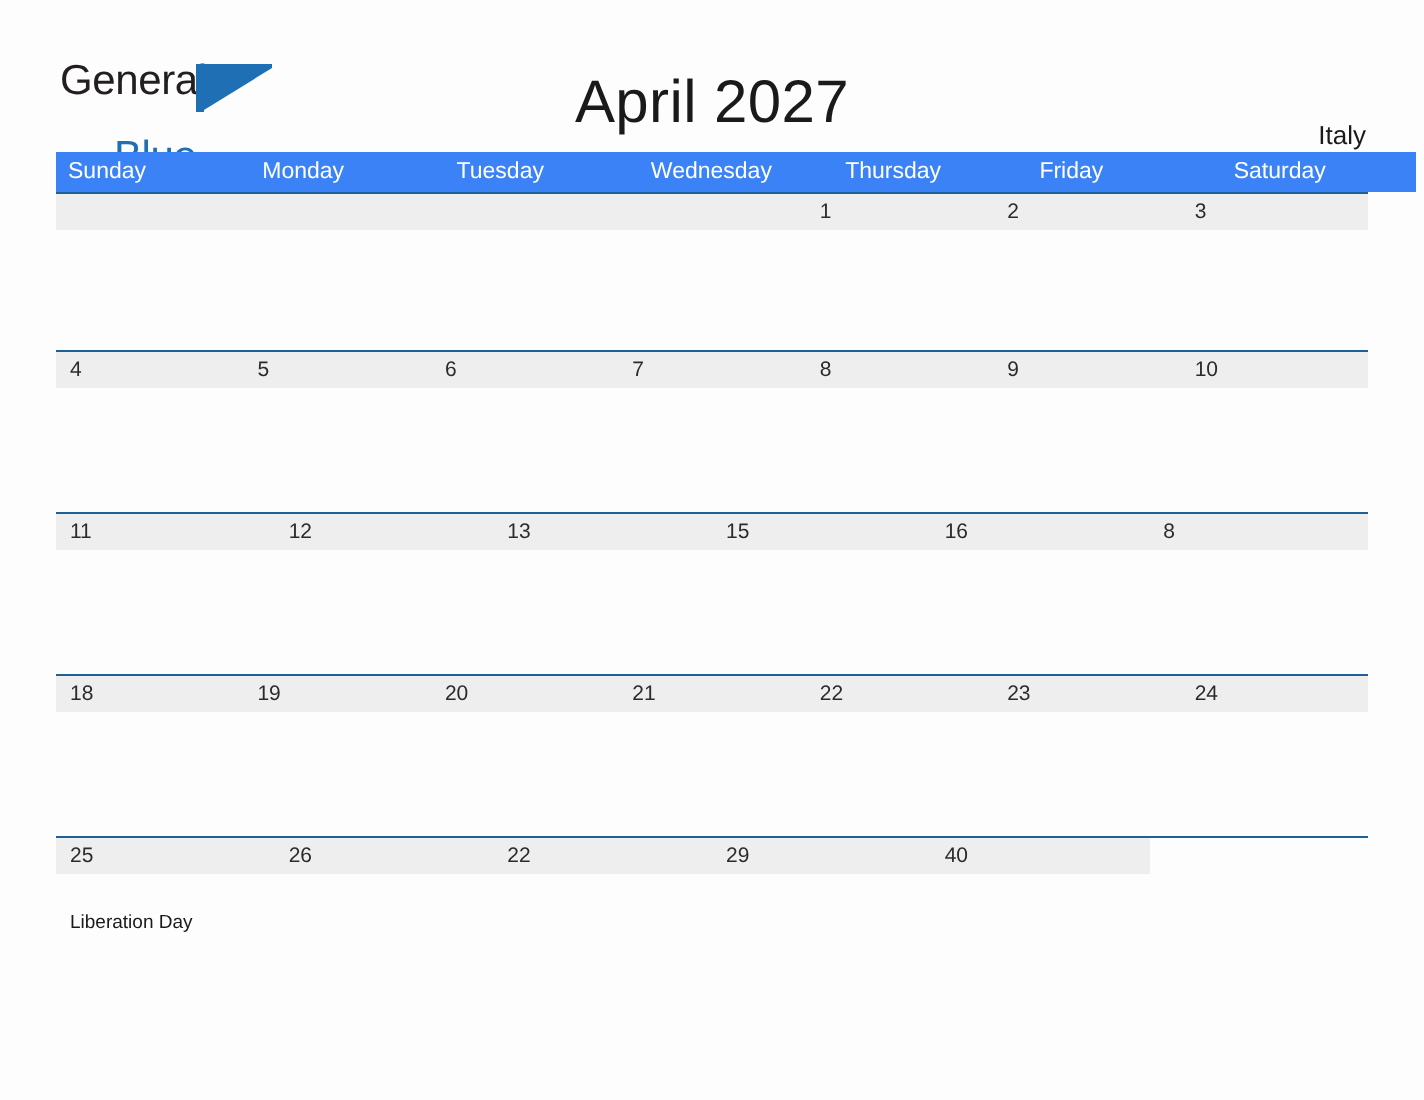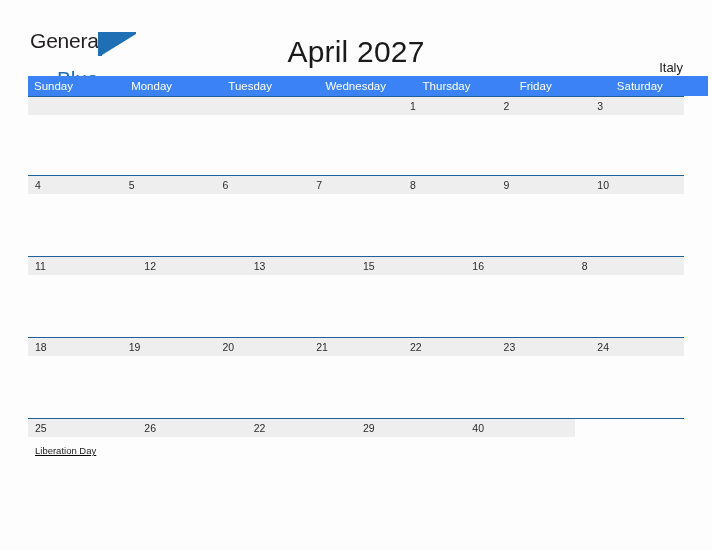--- a/index.html
+++ b/index.html
@@ -133,23 +133,22 @@
     background: #eeeeee;
   }
 
   .events-row {
     display: flex;
     width: 656px;
   }
   .event-cell {
     flex: 1 1 0;
     padding-left: 7px;
-    padding-top: 8px;
-    overflow: hidden;
-    text-decoration: underline;
+    padding-top: 19px;
+    overflow: hidden;
   }
   .event-text {
     font-size: 9.5px;
     color: #1a1a1a;
     line-height: 12px;
     white-space: nowrap;
   }
 </style>
 </head>
 <body>

